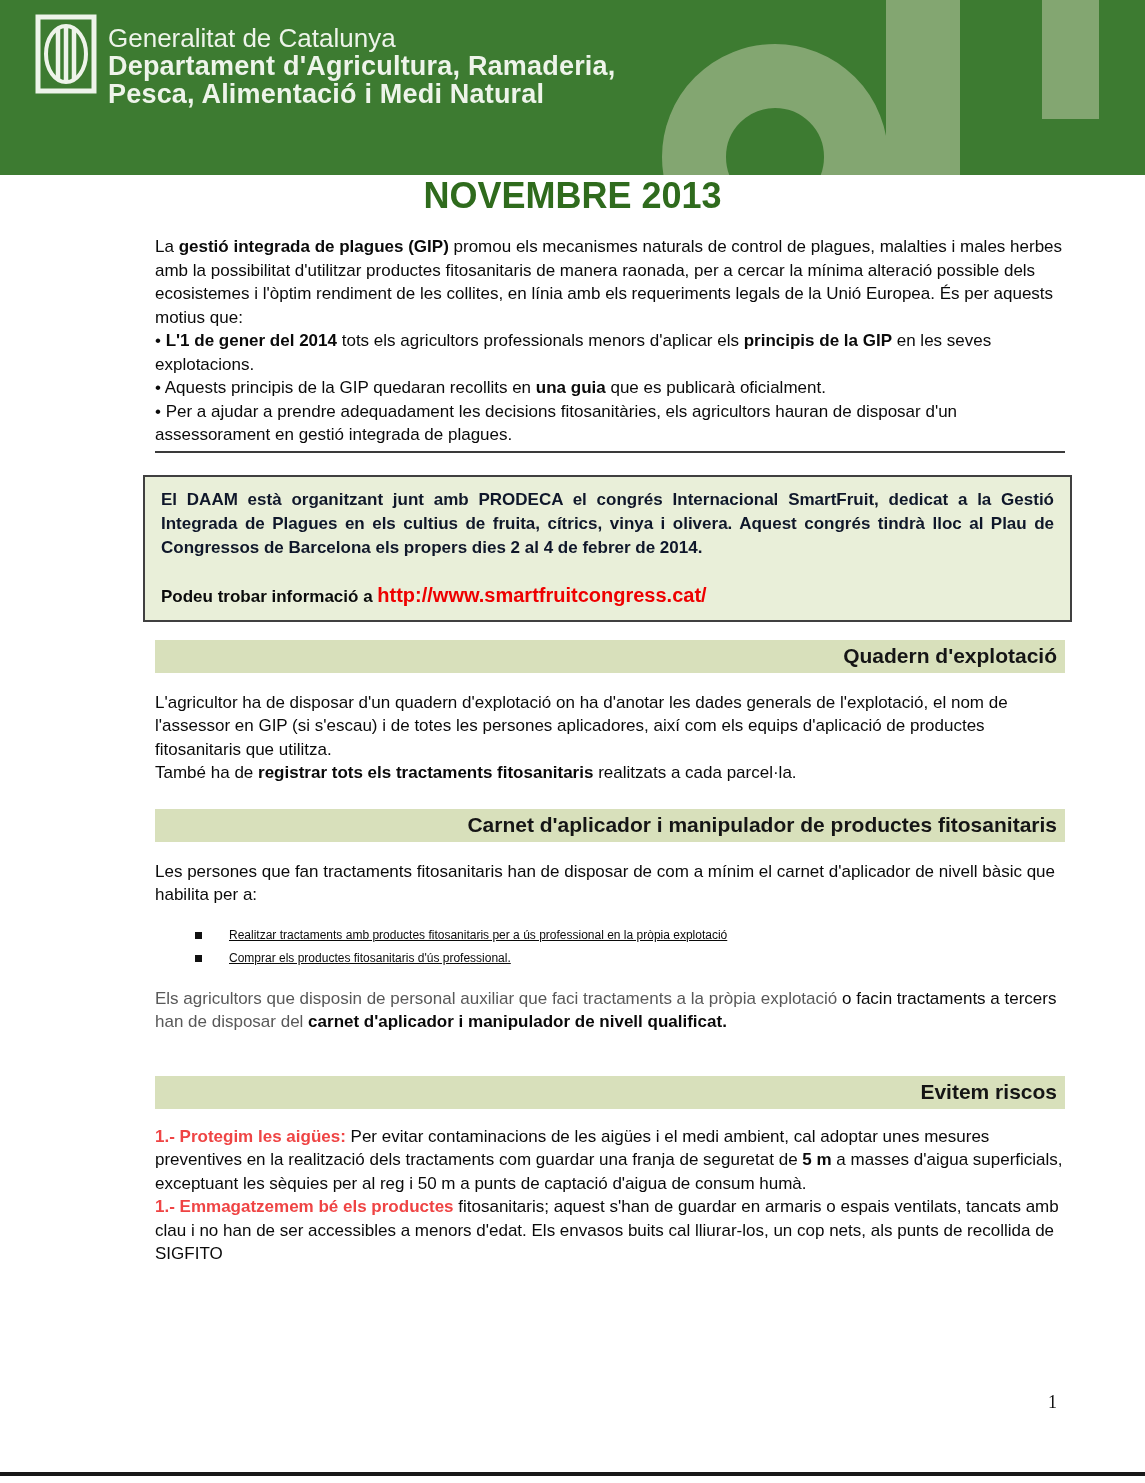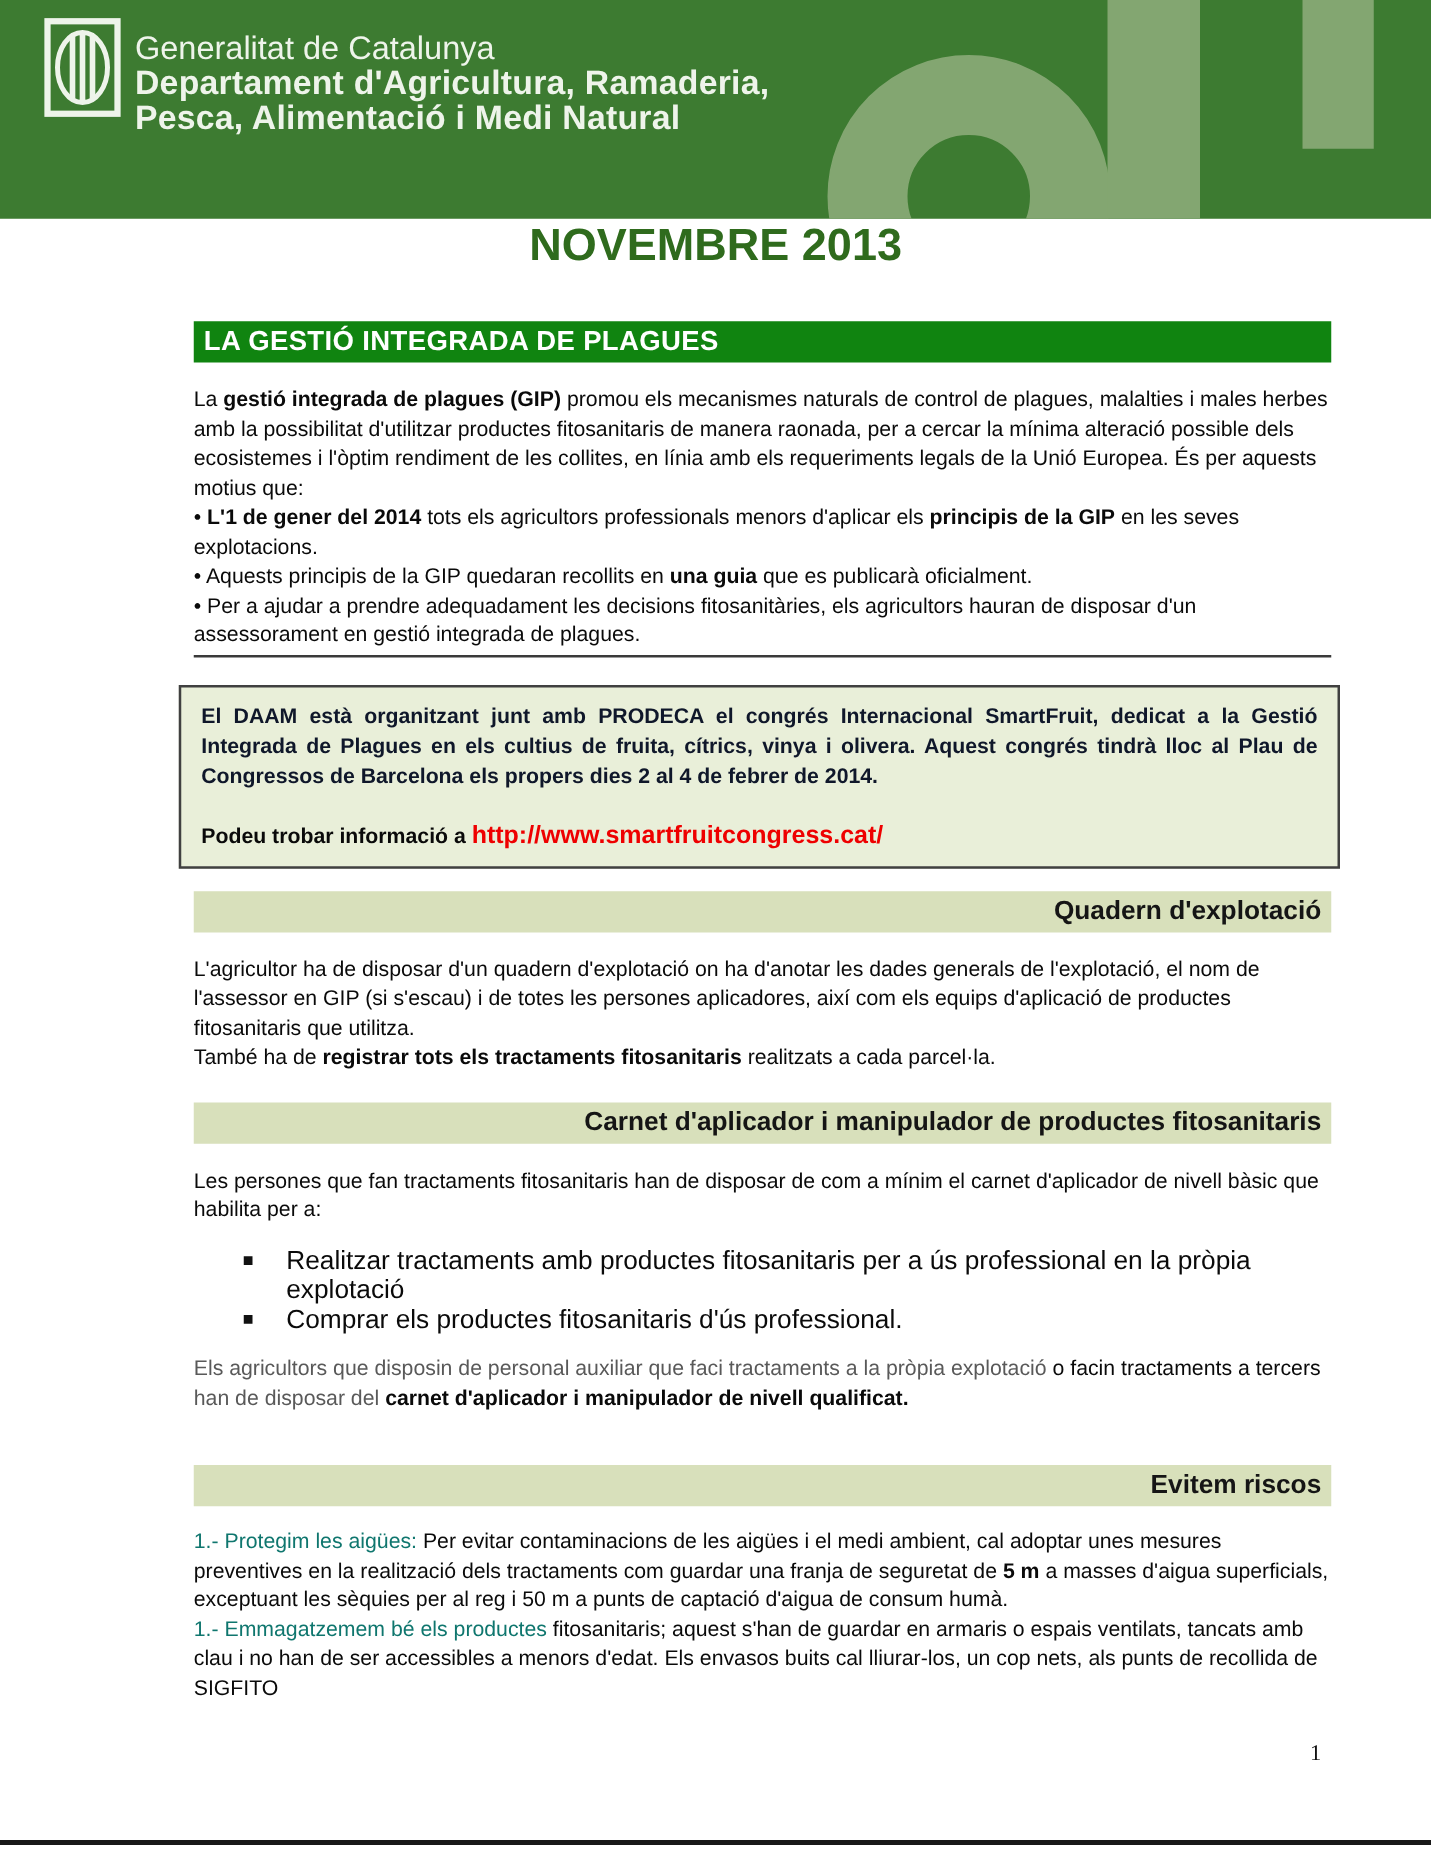--- a/index.html
+++ b/index.html
@@ -77,21 +77,21 @@
     margin-top: 18px;
     font-size: 17px;
     line-height: 23.5px;
     color: #0a0a0a;
   }
   p.body + p.cont { margin-top: 0; }
   p.cont { font-size: 17px; line-height: 23.5px; color: #0a0a0a; }
 
   .run-b    { font-weight: 700; }
   .run-gray { color: #595959; }
-  .run-olive{ color: #0f766e; font-weight: 400; text-align: right; }
+  .run-olive{ color: #ef4444; font-weight: 700; text-align: right; }
 
   .rule {
     margin-top: 4px;
     border-bottom: 2px solid #3a3a3a;
     height: 1px;
   }
 
   
   .congress-box {
     margin-top: 22px;
@@ -131,23 +131,24 @@
   }
   .mt-quadern { margin-top: 18px; }
   .mt-carnet  { margin-top: 24px; }
   .mt-riscos  { margin-top: 42px; }
 
   
   .bullets { margin-top: 17px; margin-left: 40px; list-style: none; }
   .bullets li {
     display: flex;
     align-items: flex-start;
-    font-size: 21px;
+    font-size: 12px;
     line-height: 23.5px;
     color: #0a0a0a;
+    text-decoration: underline;
   }
   .sq {
     flex: 0 0 auto;
     width: 7px; height: 7px;
     background: #111;
     margin-top: 8px;
     margin-right: 27px;
   }
 
   
@@ -188,21 +189,20 @@
     </div>
     <div class="wm wm-bowl"></div>
     <div class="wm wm-stem"></div>
     <div class="wm wm-bar"></div>
   </div>
 
   <div class="doc-title">NOVEMBRE 2013</div>
 
   <div class="content">
 
-    <div class="green-banner">LA GESTIÓ INTEGRADA DE PLAGUES</div>
 
     <p class="body"><span>La </span><span class="run-b">gestió integrada de plagues (GIP)</span><span> promou els mecanismes naturals de control de plagues, malalties i males herbes amb la possibilitat d'utilitzar productes fitosanitaris de manera raonada, per a cercar la mínima alteració possible dels ecosistemes i l'òptim rendiment de les collites, en línia amb els requeriments legals de la Unió Europea. És per aquests motius que:</span></p>
     <p class="cont"><span>• </span><span class="run-b">L'1 de gener del 2014</span><span> tots els agricultors professionals menors d'aplicar els </span><span class="run-b">principis de la GIP</span><span> en les seves explotacions.</span></p>
     <p class="cont"><span>• Aquests principis de la GIP quedaran recollits en </span><span class="run-b">una guia</span><span> que es publicarà oficialment.</span></p>
     <p class="cont"><span>• Per a ajudar a prendre adequadament les decisions fitosanitàries, els agricultors hauran de disposar d'un assessorament en gestió integrada de plagues.</span></p>
 
     <div class="rule"></div>
 
     <div class="congress-box">
       <div class="box-text"><span class="run-b">El DAAM està organitzant junt amb PRODECA el congrés Internacional SmartFruit, dedicat a la Gestió Integrada de Plagues en els cultius de fruita, cítrics, vinya i olivera.  Aquest congrés tindrà lloc al Plau de Congressos de Barcelona els propers dies 2 al 4 de febrer de 2014.</span></div>

